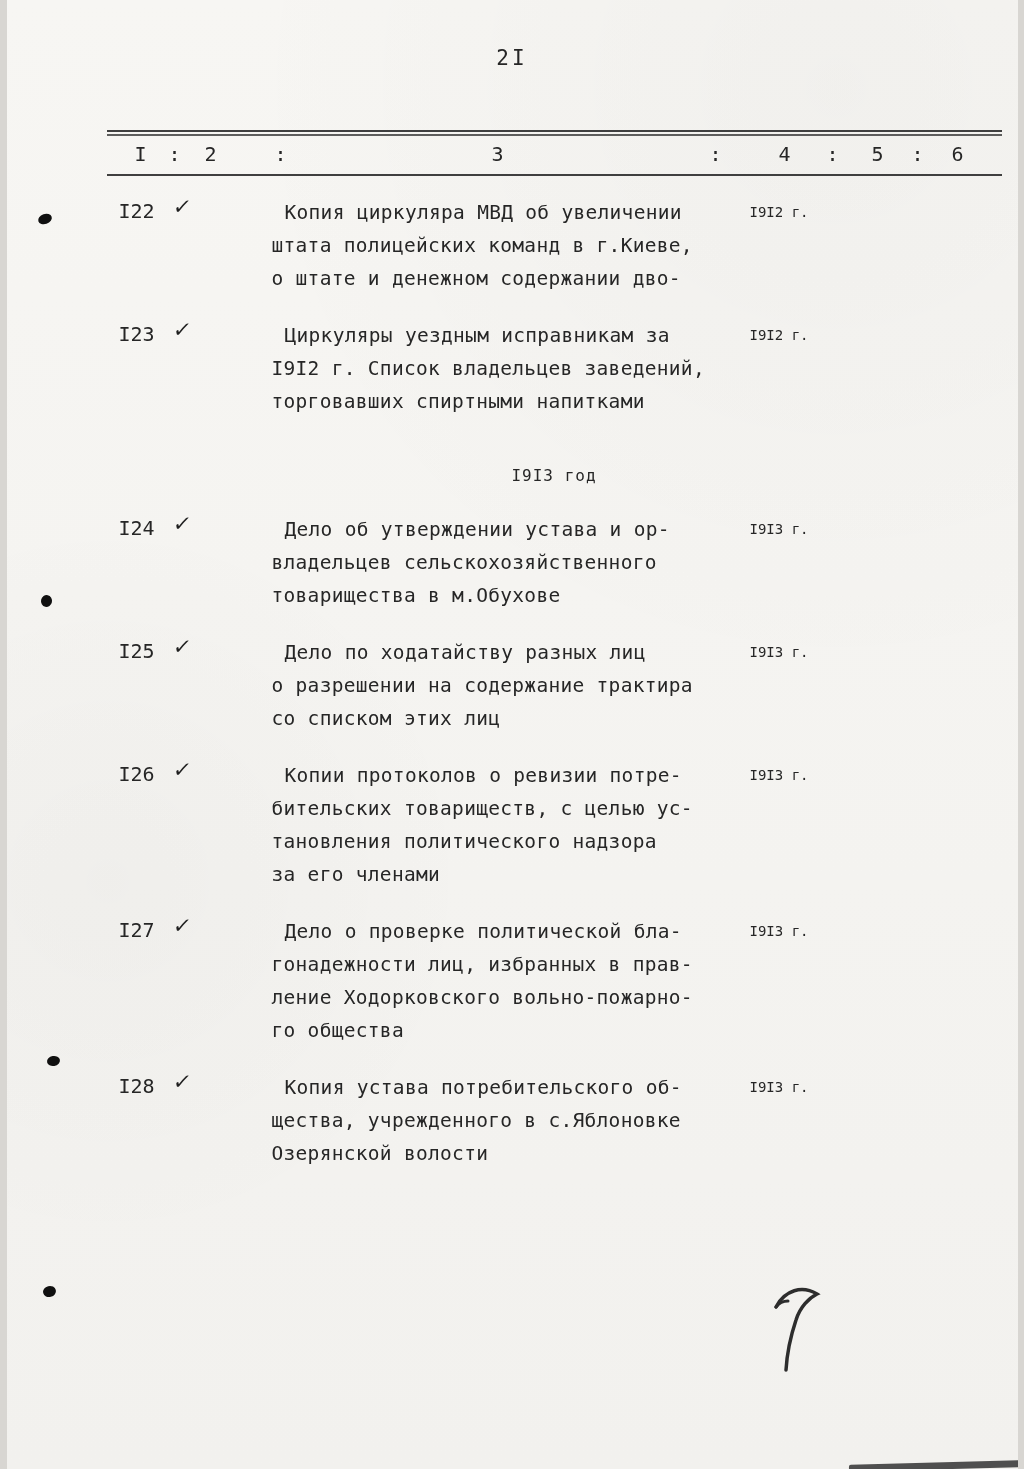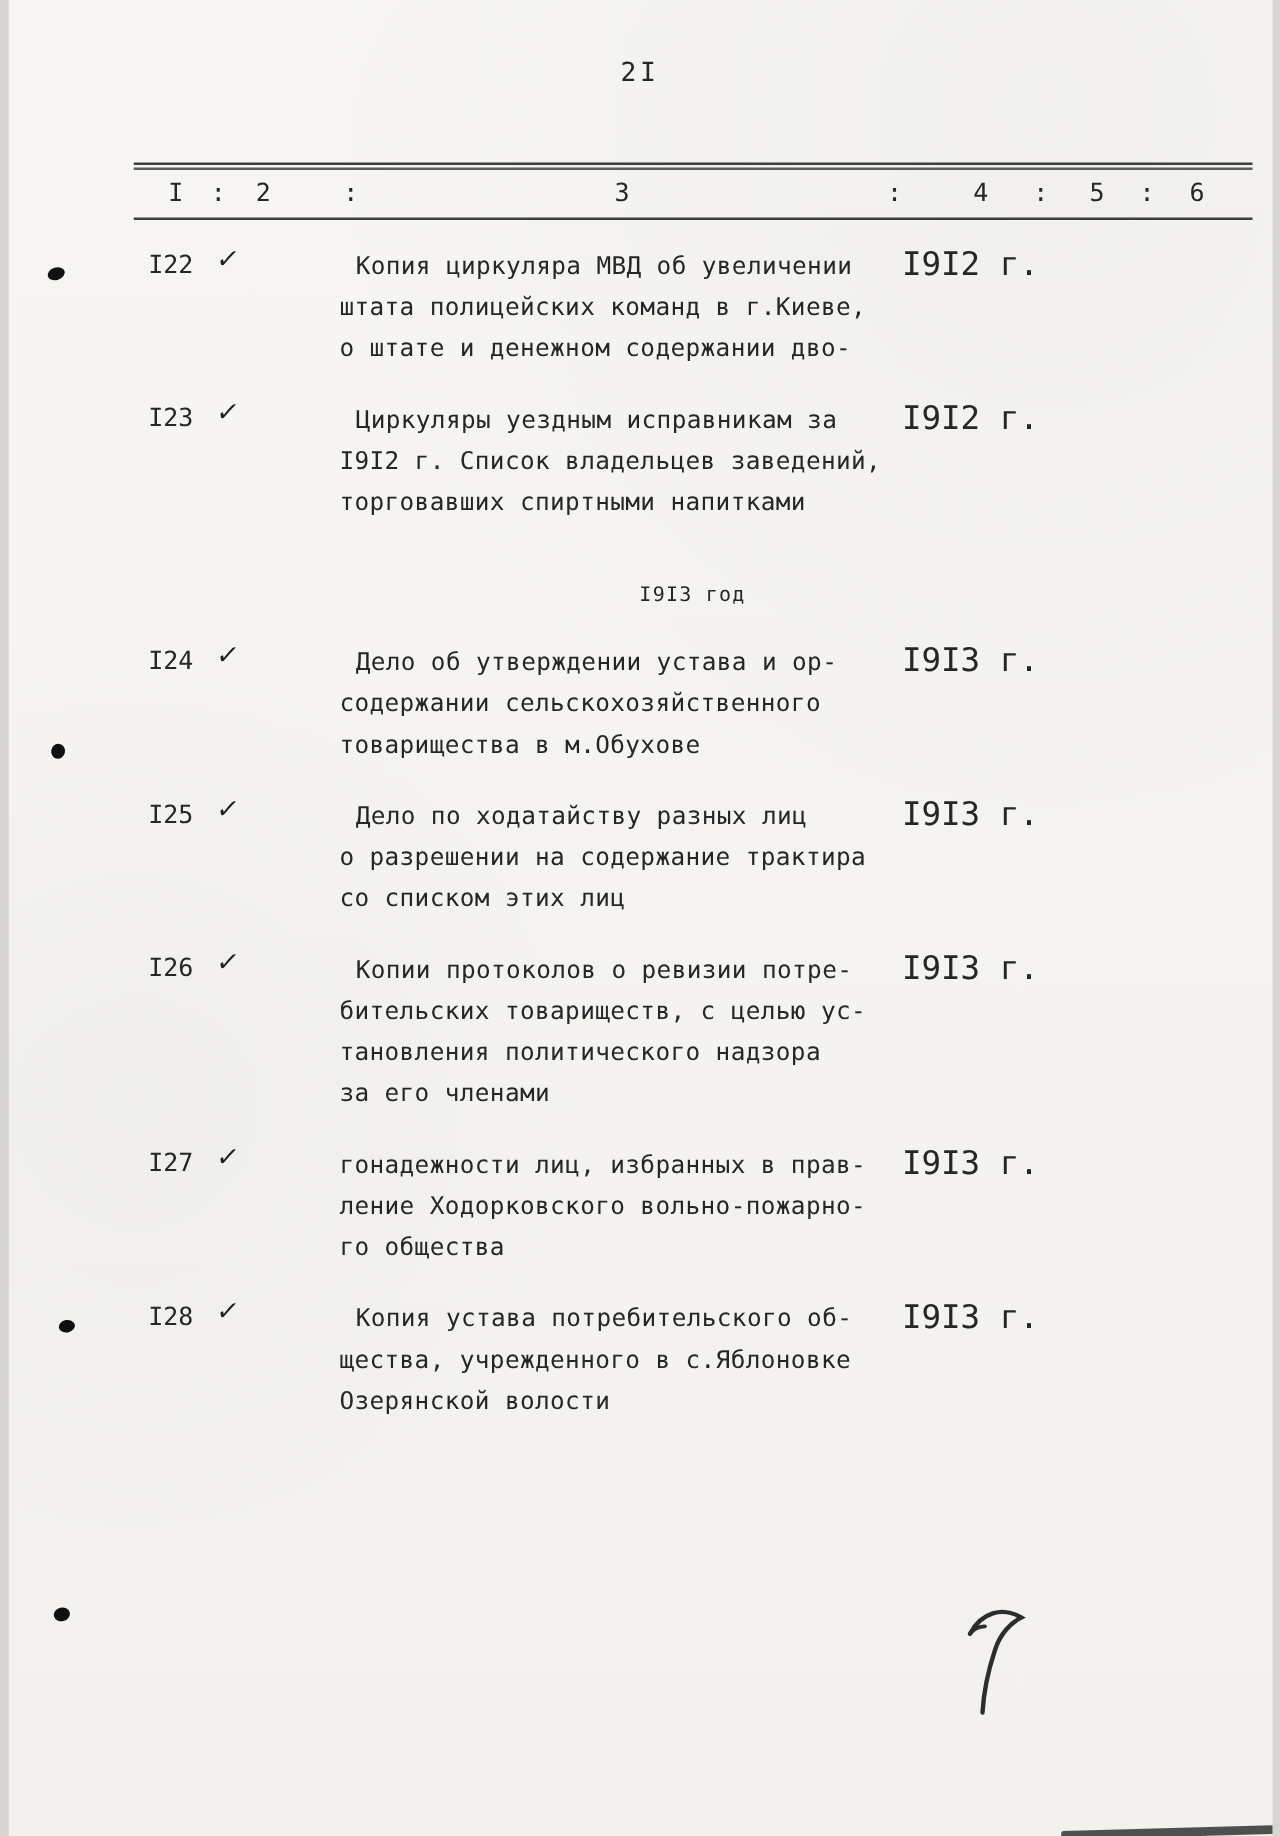--- a/index.html
+++ b/index.html
@@ -39,21 +39,21 @@
     margin-bottom:24px;
   }
   .entry-num { font-size:20px; padding-left:12px; white-space:nowrap; }
   .check {
     display:inline-block; font-size:24px; margin-left:8px;
     position:relative; top:-4px; transform:skewX(-10deg);
     color:#1f1f1f;
   }
   .line { font-size:19.5px; line-height:33px; letter-spacing:.3px; }
   .line-first { text-indent:13px; }
-  .entry-year { font-size:26px; line-height:33px; white-space:nowrap; }
+  .entry-year { font-size:14px; line-height:33px; white-space:nowrap;margin-left:28px; }
 
   .section-heading {
     text-align:center; font-size:16px; letter-spacing:1px;
     margin:48px 0 28px;
   }
 
   
   .dot { position:absolute; background:#101010; border-radius:50%; }
   .dot1 { left:31px; top:214px; width:14px; height:10px; transform:rotate(-18deg); }
   .dot2 { left:34px; top:595px; width:11px; height:12px; transform:rotate(12deg); }
@@ -129,21 +129,21 @@
 
     <div class="section-heading">I9I3 год</div>
 
     <div class="entry">
       <div class="entry-num">
         <span>I24</span>
         <span class="check">✓</span>
       </div>
       <div class="entry-desc">
         <div class="line line-first">Дело об утверждении устава и ор-</div>
-        <div class="line">содержании сельскохозяйственного</div>
+        <div class="line">владельцев сельскохозяйственного</div>
         <div class="line">товарищества в м.Обухове</div>
       </div>
       <div class="entry-year">I9I3 г.</div>
     </div>
 
     <div class="entry">
       <div class="entry-num">
         <span>I25</span>
         <span class="check">✓</span>
       </div>
@@ -168,20 +168,21 @@
       </div>
       <div class="entry-year">I9I3 г.</div>
     </div>
 
     <div class="entry">
       <div class="entry-num">
         <span>I27</span>
         <span class="check">✓</span>
       </div>
       <div class="entry-desc">
+        <div class="line line-first">Дело о проверке политической бла-</div>
         <div class="line">гонадежности лиц, избранных в прав-</div>
         <div class="line">ление Ходорковского вольно-пожарно-</div>
         <div class="line">го общества</div>
       </div>
       <div class="entry-year">I9I3 г.</div>
     </div>
 
     <div class="entry">
       <div class="entry-num">
         <span>I28</span>

